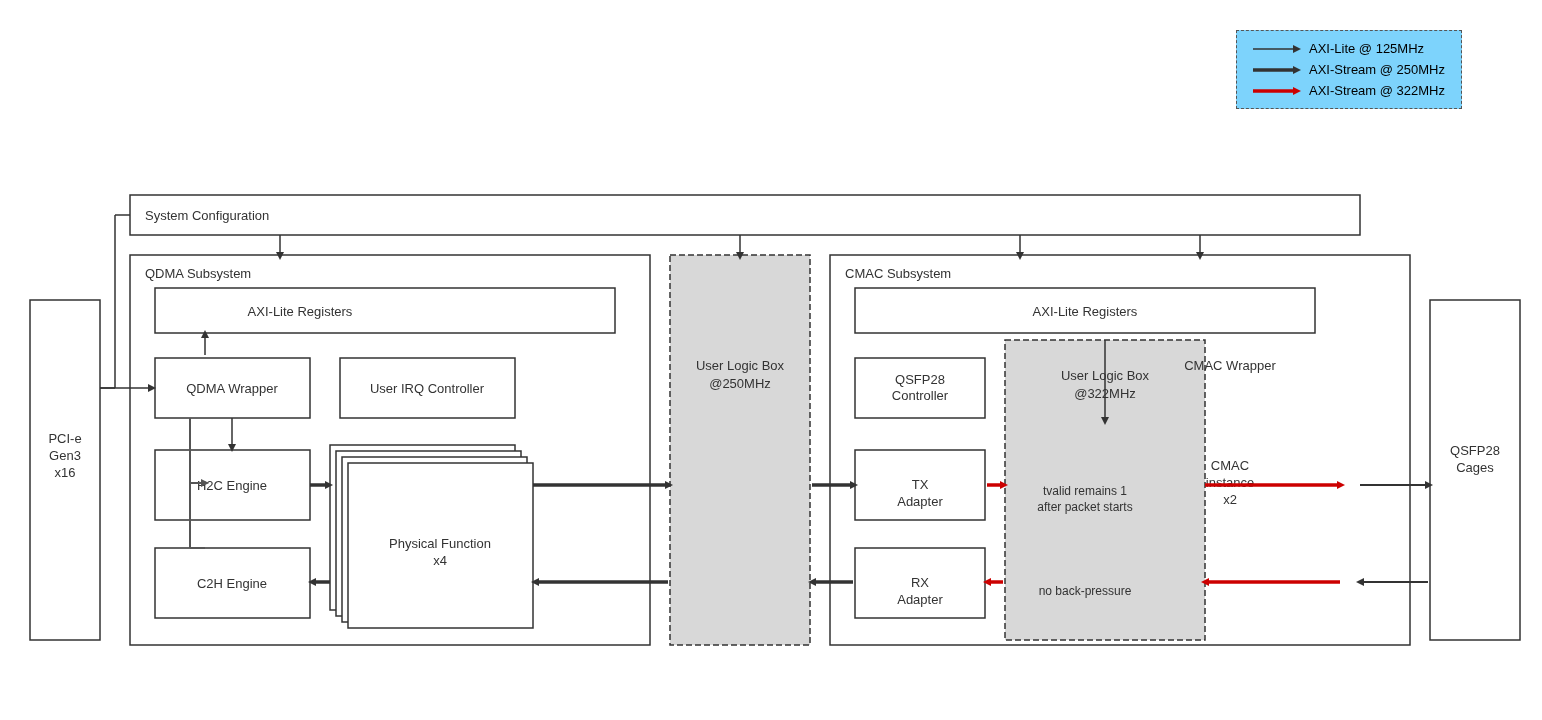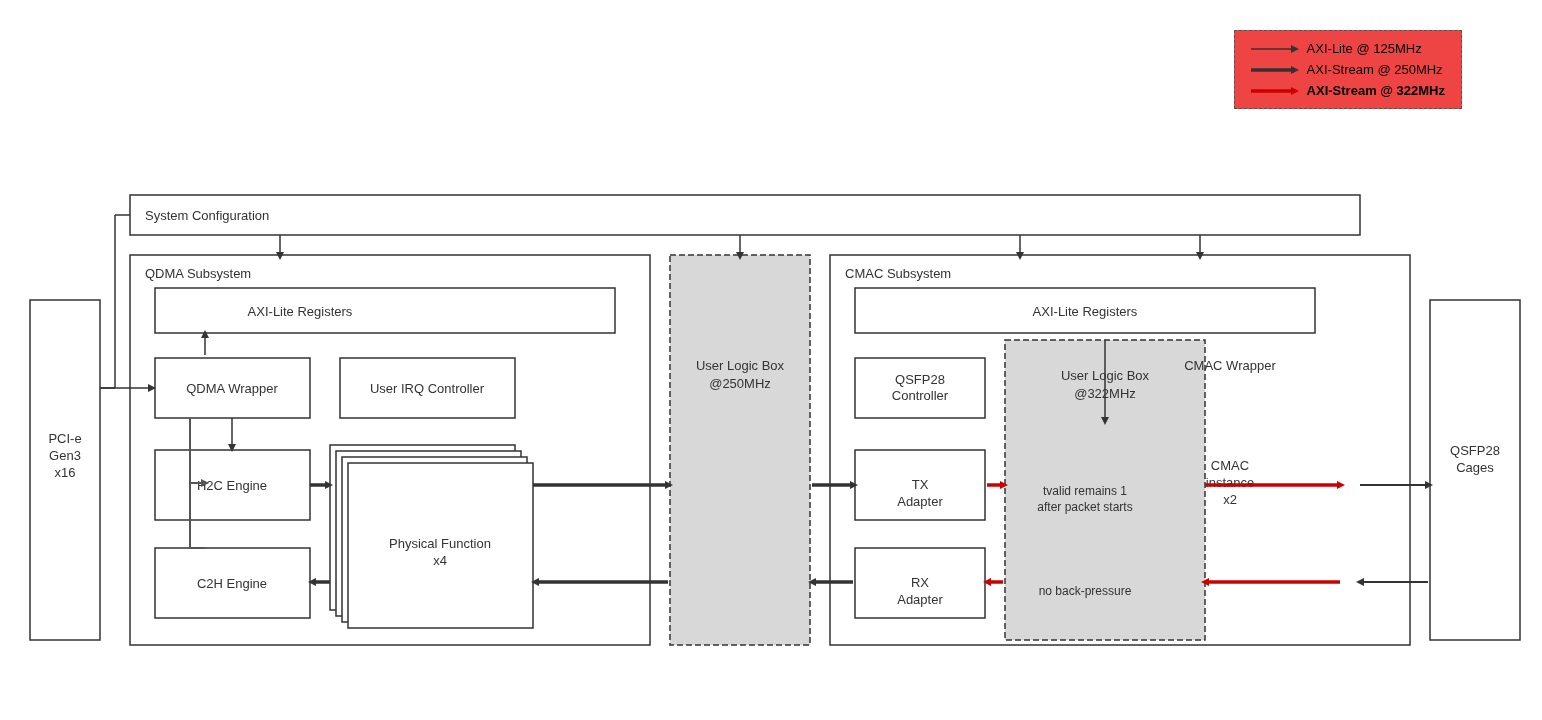--- a/index.html
+++ b/index.html
@@ -18,28 +18,28 @@
       height: 720px;
     }
 
     
     .legend {
       position: absolute;
       top: 30px;
       right: 80px;
       border: 1.5px dashed #555;
       padding: 10px 16px;
-      background: #ef4444;
+      background: #7dd3fc;
     }
     .legend-item {
       display: flex;
       align-items: center;
       margin-bottom: 6px;
     }
-    .legend-item:last-child { margin-bottom: 0; font-weight: bold; }
+    .legend-item:last-child { margin-bottom: 0; }
 
     
     .svg-overlay {
       position: absolute;
       top: 0;
       left: 0;
       width: 1542px;
       height: 720px;
       pointer-events: none;
     }

